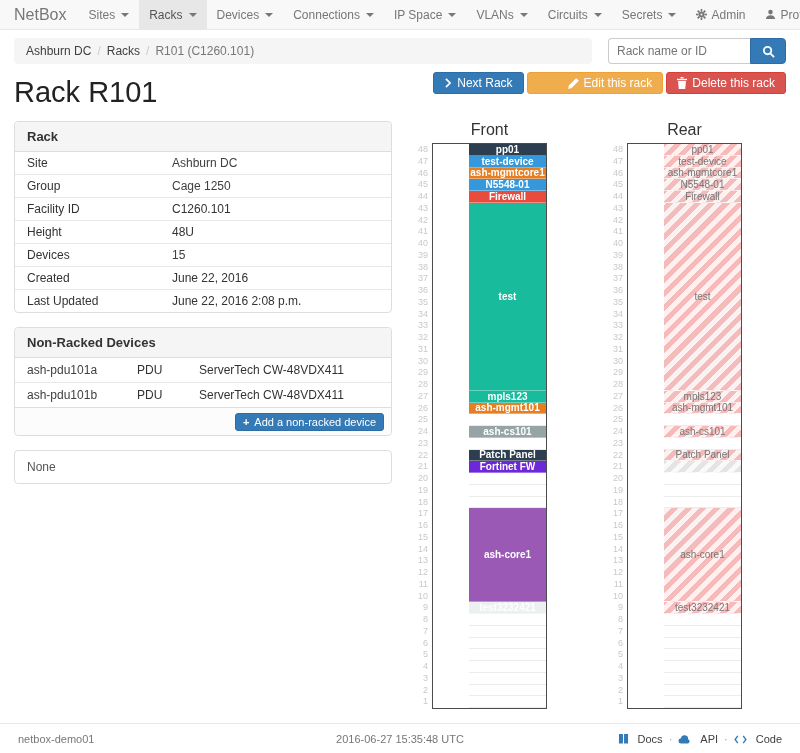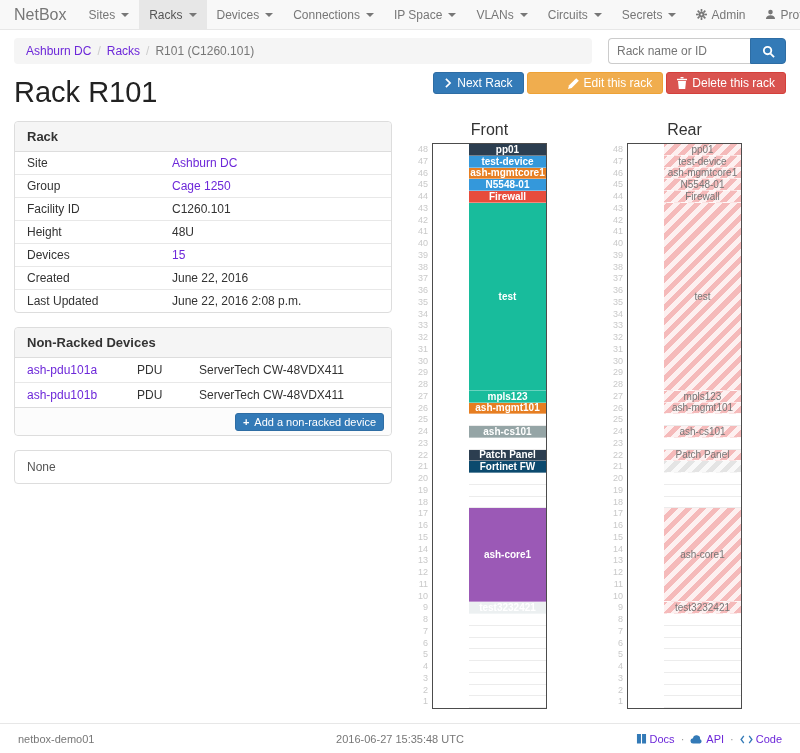--- a/index.html
+++ b/index.html
@@ -1,18 +1,18 @@
 <!DOCTYPE html>
 <html><head>
 <meta charset="utf-8">
 <style>
   * { box-sizing: border-box; margin: 0; padding: 0; }
   html, body { width: 800px; background: #fff; }
   body { font-family: "Liberation Sans", sans-serif; color: #333; overflow-x: hidden; }
-  a { color: #6d28d9; text-decoration: none; }
+  a { color: #404040; text-decoration: none; }
 
   
   .navbar { height: 30px; background: #f8f8f8; border-bottom: 1px solid #e7e7e7; display: flex; align-items: stretch; padding-left: 14px; }
   .brand { line-height: 30px; font-size: 16px; color: #777; margin-right: 12px; cursor: pointer; }
   .nav-left, .nav-right { display: flex; align-items: stretch; }
   .nav-right { margin-left: auto; padding-right: 8px; }
   .nav-item { line-height: 30px; padding: 0 10px; font-size: 12px; color: #777; cursor: pointer; white-space: nowrap; display: flex; align-items: center; gap: 4px; }
   .nav-item.active { background: #e7e7e7; color: #555; }
   .caret { display: inline-block; width: 0; height: 0; border-left: 4px solid transparent; border-right: 4px solid transparent; border-top: 4px solid #777; margin-left: 2px; }
 
@@ -64,21 +64,21 @@
   .unit { height: 11.75px; border-bottom: 1px solid #ececec; background: #fff; margin-left: 36px; }
   .unit.device { display: flex; align-items: center; justify-content: center; font-size: 10px; font-weight: bold; color: #fff; overflow: hidden; white-space: nowrap; border-bottom: 1px solid rgba(255,255,255,0.35); }
   .unit.hatch-pink { background: repeating-linear-gradient(-45deg, #f5baba 0, #f5baba 5px, #fdf0f0 5px, #fdf0f0 10px); color: #777; font-weight: 400; border-bottom: 1px solid rgba(255,255,255,0.6); }
   .unit.hatch-gray { background: repeating-linear-gradient(-45deg, #e4e4e4 0, #e4e4e4 5px, #f9f9f9 5px, #f9f9f9 10px); border-bottom: 1px solid rgba(255,255,255,0.6); }
 
   
   footer { margin-top: 14px; border-top: 1px solid #e7e7e7; padding: 9px 18px 12px; font-size: 11px; color: #777; display: flex; align-items: center; }
   .footer-left { flex: 1; }
   .footer-center { flex: 1.2; text-align: center; }
   .footer-right { flex: 1; text-align: right; display: flex; justify-content: flex-end; align-items: center; gap: 4px; }
-  .footer-right a { display: inline-flex; align-items: center; gap: 3px; }
+  .footer-right a { display: inline-flex; align-items: center; gap: 9px; }
   .footer-right .dot { color: #999; margin: 0 2px; }
   .icon { display: inline-flex; align-items: center; }
 </style>
 </head>
 <body>
 
 <nav class="navbar">
   <span class="brand">NetBox</span>
   <div class="nav-left" id="nav-left">
       <div class="nav-item">
@@ -324,21 +324,21 @@
               <div class="unit device" style="height: 11.75px; background: rgb(230, 126, 34);">ash-mgmtcore1</div>
               <div class="unit device" style="height: 11.75px; background: rgb(52, 152, 219);">N5548-01</div>
               <div class="unit device" style="height: 11.75px; background: rgb(231, 76, 60);">Firewall</div>
               <div class="unit device" style="height: 188px; background: rgb(24, 188, 156);">test</div>
               <div class="unit device" style="height: 11.75px; background: rgb(24, 188, 156);">mpls123</div>
               <div class="unit device" style="height: 11.75px; background: rgb(230, 126, 34);">ash-mgmt101</div>
               <div class="unit"></div>
               <div class="unit device" style="height: 11.75px; background: rgb(149, 165, 166);">ash-cs101</div>
               <div class="unit"></div>
               <div class="unit device" style="height: 11.75px; background: rgb(44, 62, 80);">Patch Panel</div>
-              <div class="unit device" style="height: 11.75px; background: #0c4a6e;">Fortinet FW</div>
+              <div class="unit device" style="height: 11.75px; background: #6d28d9;">Fortinet FW</div>
               <div class="unit"></div>
               <div class="unit"></div>
               <div class="unit"></div>
               <div class="unit device" style="height: 94px; background: rgb(155, 89, 182);">ash-core1</div>
               <div class="unit device" style="height: 11.75px; background: rgb(236, 240, 241);">test3232421</div>
               <div class="unit"></div>
               <div class="unit"></div>
               <div class="unit"></div>
               <div class="unit"></div>
               <div class="unit"></div>

